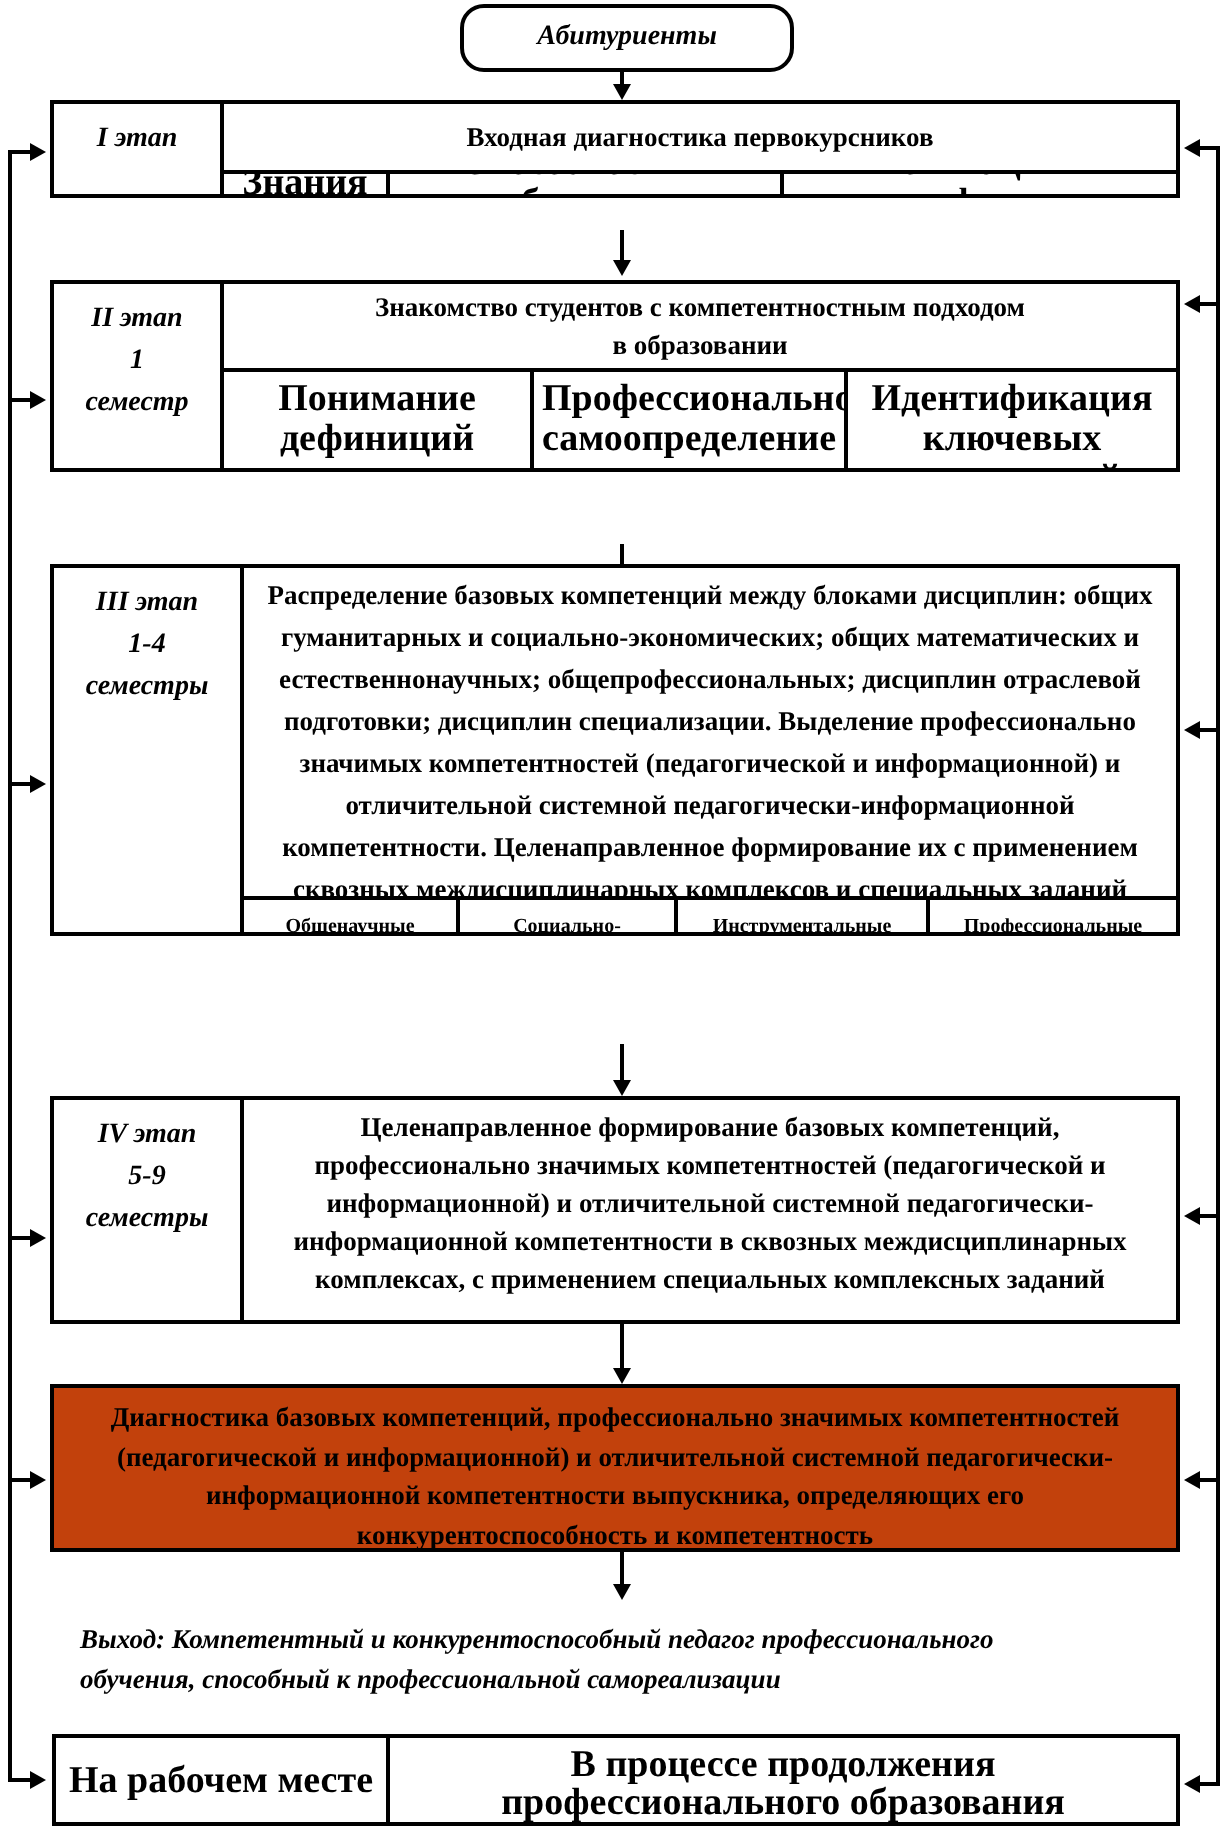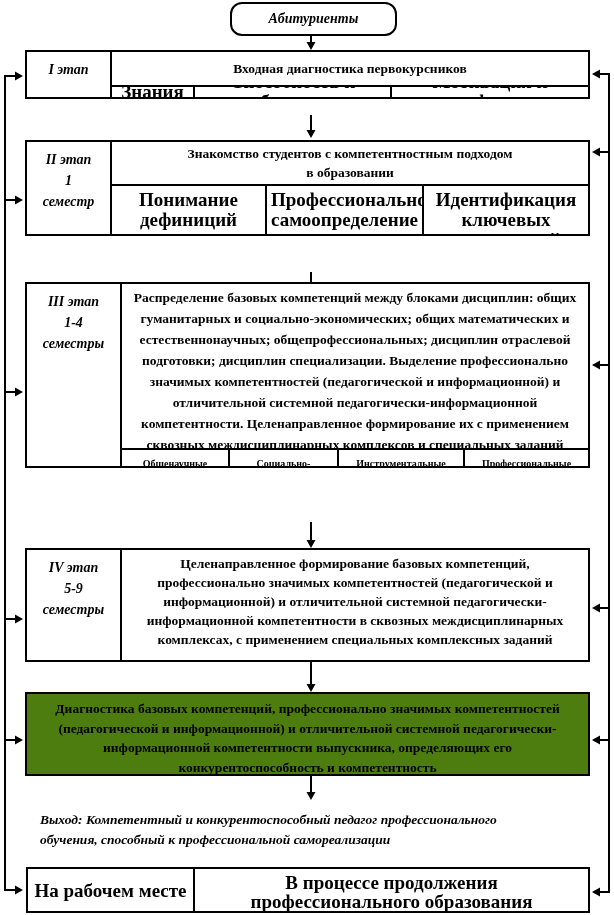--- a/index.html
+++ b/index.html
@@ -28,21 +28,21 @@
   .cell:last-child{border-right:none;}
   .cell.vcenter{display:flex;align-items:center;justify-content:center;padding-top:0;}
 
   .bigtext{flex:1;overflow:hidden;text-align:center;font-weight:bold;
            font-size:13.5px;line-height:21px;padding:3px 8px 0 8px;}
   .smallcells .cell{font-size:10px;line-height:18px;padding-top:5px;}
 
   .diagbox{position:absolute;left:25px;top:692px;width:565px;height:84px;
            border:2px solid #000;box-sizing:border-box;overflow:hidden;
            text-align:center;font-weight:bold;font-size:13.5px;line-height:19.5px;
-           padding:5px 14px 0 14px;background:#4d7c0f;}
+           padding:5px 14px 0 14px;background:#c2410c;}
 
   .outcome{position:absolute;left:40px;top:810px;width:534px;text-align:left;
            font-weight:bold;font-style:italic;font-size:13.5px;line-height:20px;}
 
   .contbox{position:absolute;left:26px;top:867px;width:564px;height:46px;
            border:2px solid #000;box-sizing:border-box;display:flex;background:#fff;}
   .contbox .cell{line-height:19px;}
 </style>
 </head>
 <body>

